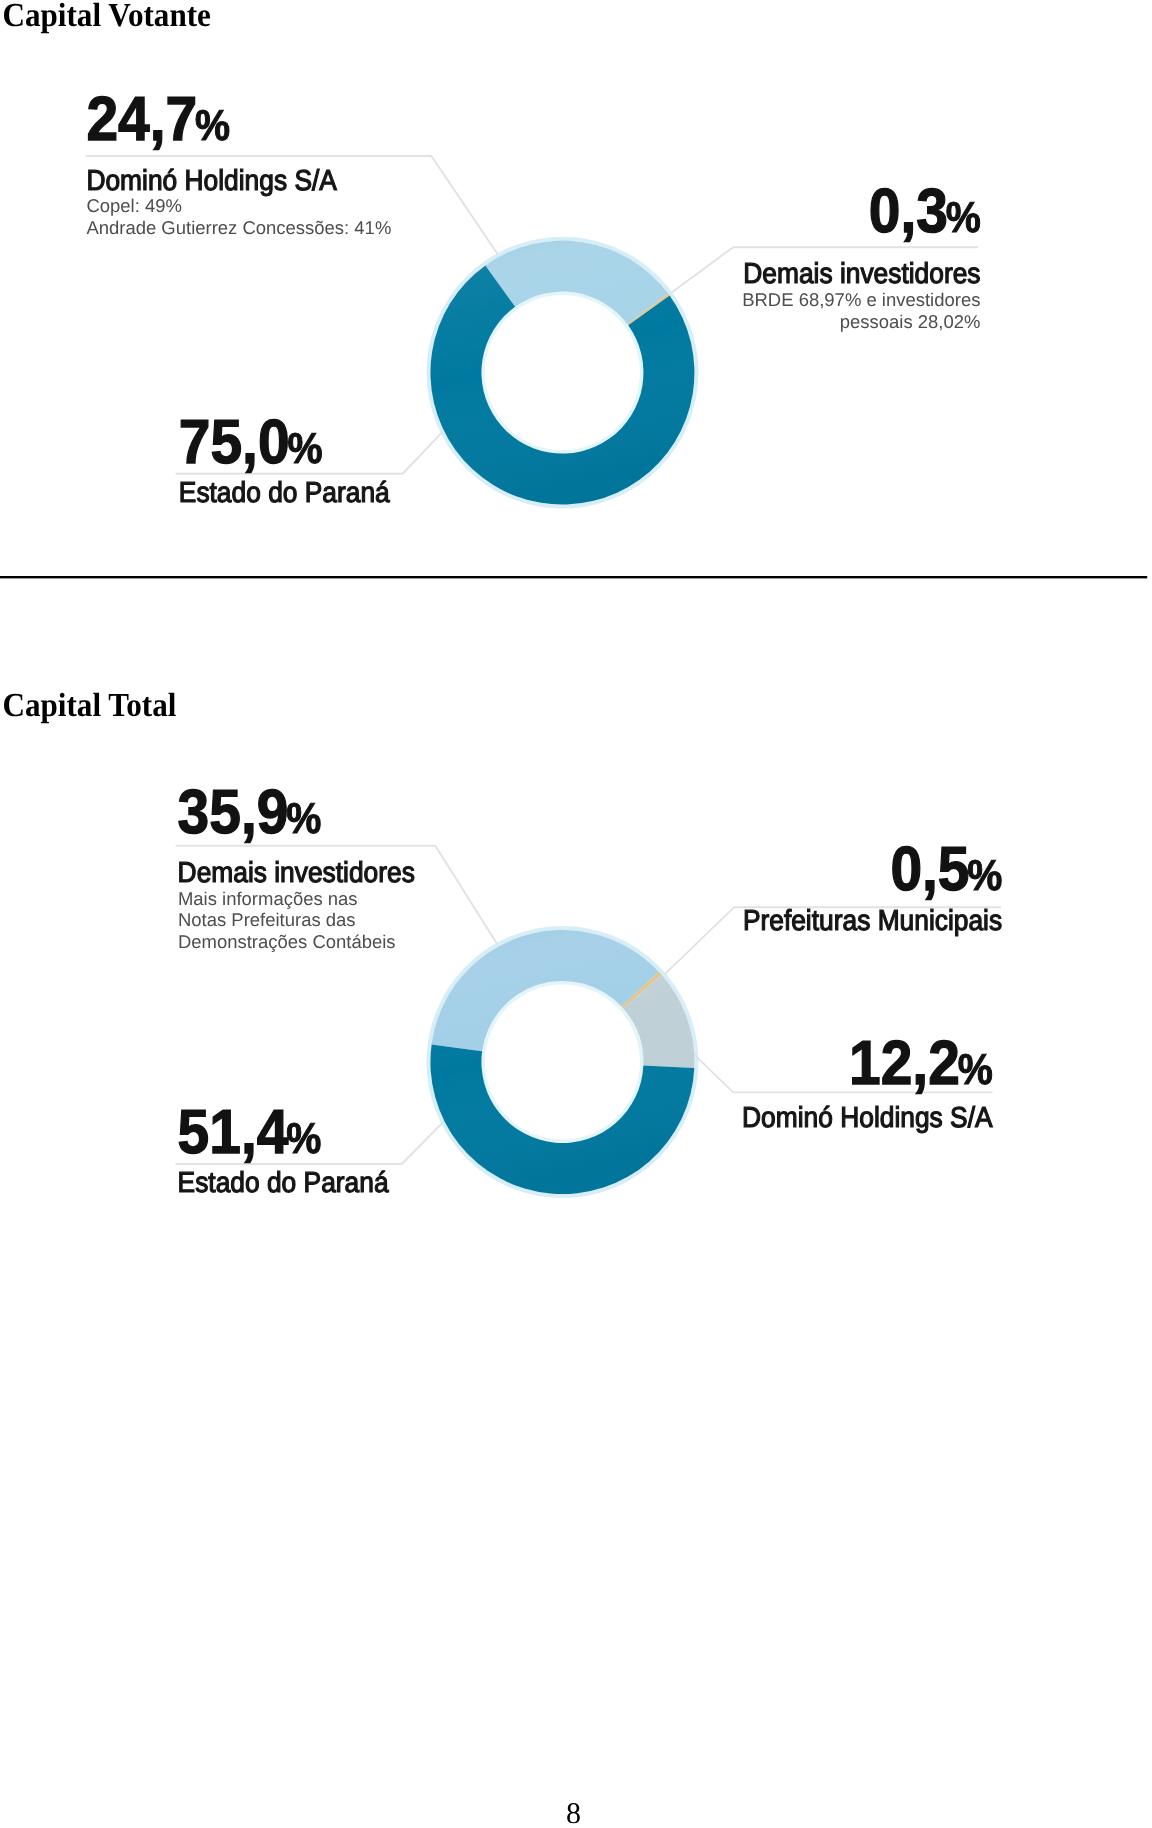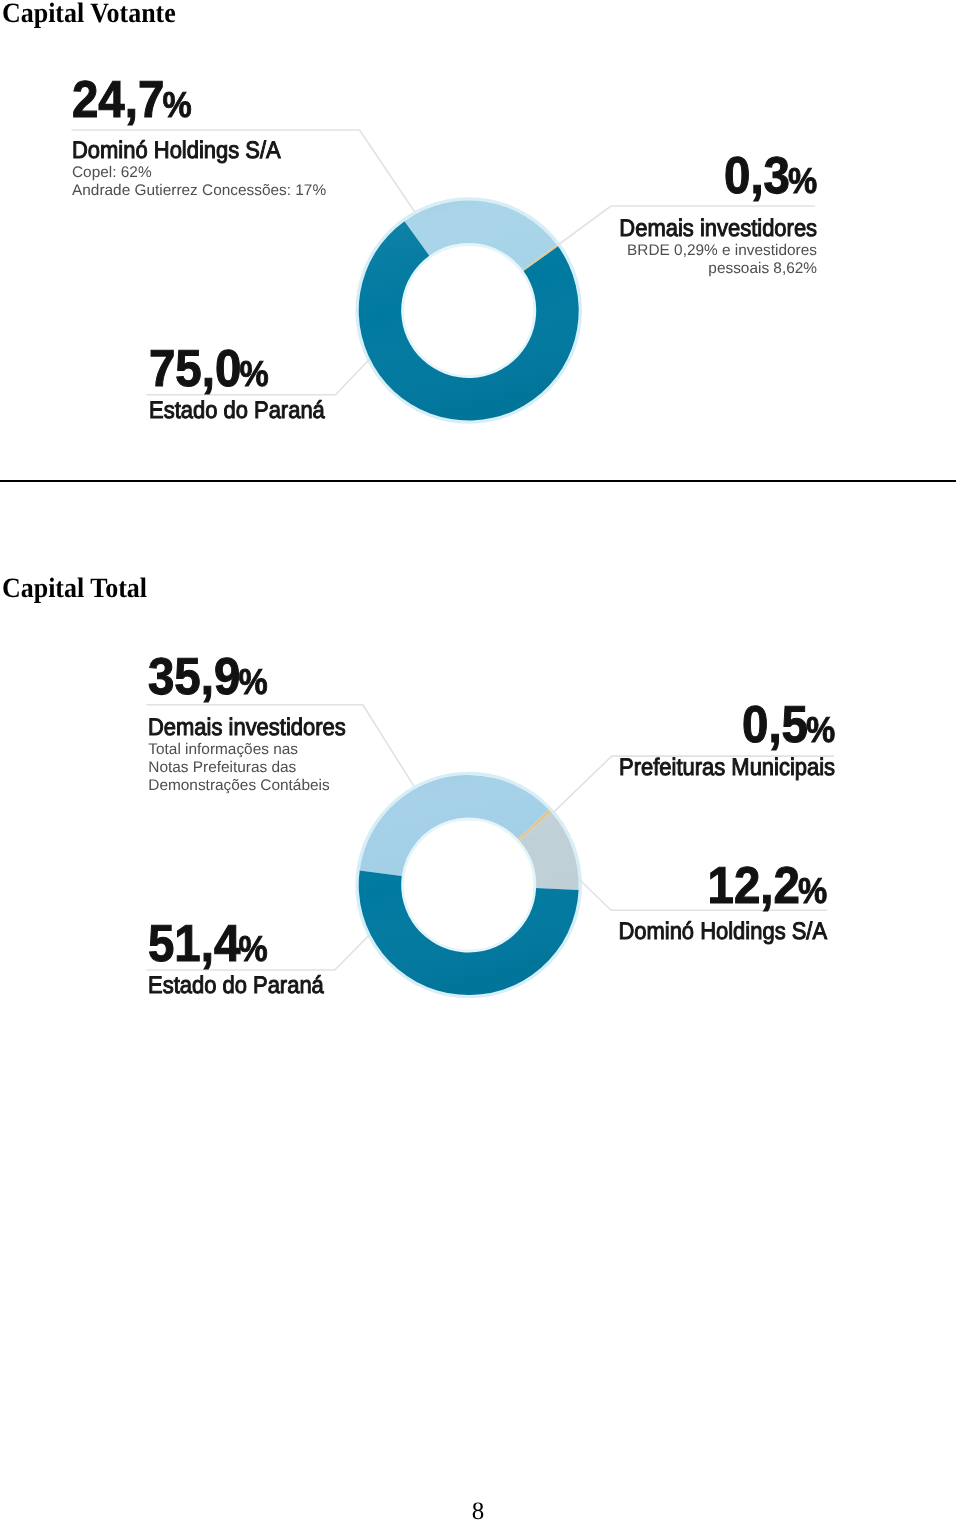--- a/index.html
+++ b/index.html
@@ -92,33 +92,33 @@
       <path d="M 558.03 246.31 A 110 110 0 1 1 404.51 221.17 L 429.31 255.68 A 67.5 67.5 0 1 0 523.52 271.11 Z" fill="#0079a0"></path>
       <path d="M 468.70 200.50 A 110 110 0 0 1 468.70 420.50 L 468.70 378.00 A 67.5 67.5 0 0 0 468.70 243.00 Z M 468.70 420.50 A 110 110 0 0 1 468.70 200.50 L 468.70 243.00 A 67.5 67.5 0 0 0 468.70 378.00 Z" fill="url(#bevel0)"></path>
     </svg>
 
   <div class="callout" style="left:72px;top:116.5px;">
     <div class="pct-row">
       <span class="pct-num">24,7</span><span class="pct-unit">%</span>
     </div>
     <div class="co-text" style="top:22.5px;">
       <span class="co-title">Dominó Holdings S/A</span>
-      <span class="co-sub">Copel: 62%</span>
-      <span class="co-sub">Andrade Gutierrez Concessões: 17%</span>
+      <span class="co-sub">Copel: 49%</span>
+      <span class="co-sub">Andrade Gutierrez Concessões: 41%</span>
     </div>
   </div>
 
   <div class="callout right" style="right:143px;top:192.5px;">
     <div class="pct-row">
       <span class="pct-num">0,3</span><span class="pct-unit">%</span>
     </div>
     <div class="co-text" style="top:24.5px;">
       <span class="co-title">Demais investidores</span>
-      <span class="co-sub">BRDE 0,29% e investidores</span>
-      <span class="co-sub">pessoais 8,62%</span>
+      <span class="co-sub">BRDE 68,97% e investidores</span>
+      <span class="co-sub">pessoais 28,02%</span>
     </div>
   </div>
 
   <div class="callout" style="left:149px;top:385.3px;">
     <div class="pct-row">
       <span class="pct-num">75,0</span><span class="pct-unit">%</span>
     </div>
     <div class="co-text" style="top:13.5px;">
       <span class="co-title">Estado do Paraná</span>
     </div>
@@ -149,21 +149,21 @@
       <path d="M 578.59 889.91 A 110 110 0 1 1 359.67 870.45 L 401.79 876.07 A 67.5 67.5 0 1 0 536.13 888.01 Z" fill="#0079a0"></path>
       <path d="M 468.70 775.00 A 110 110 0 0 1 468.70 995.00 L 468.70 952.50 A 67.5 67.5 0 0 0 468.70 817.50 Z M 468.70 995.00 A 110 110 0 0 1 468.70 775.00 L 468.70 817.50 A 67.5 67.5 0 0 0 468.70 952.50 Z" fill="url(#bevel1)"></path>
     </svg>
 
   <div class="callout" style="left:148.3px;top:693.4px;">
     <div class="pct-row">
       <span class="pct-num">35,9</span><span class="pct-unit">%</span>
     </div>
     <div class="co-text" style="top:22.4px;">
       <span class="co-title">Demais investidores</span>
-      <span class="co-sub">Total informações nas</span>
+      <span class="co-sub">Mais informações nas</span>
       <span class="co-sub">Notas Prefeituras das</span>
       <span class="co-sub">Demonstrações Contábeis</span>
     </div>
   </div>
 
   <div class="callout right" style="right:124.5px;top:741.5px;">
     <div class="pct-row">
       <span class="pct-num">0,5</span><span class="pct-unit">%</span>
     </div>
     <div class="co-text" style="top:14px;">

